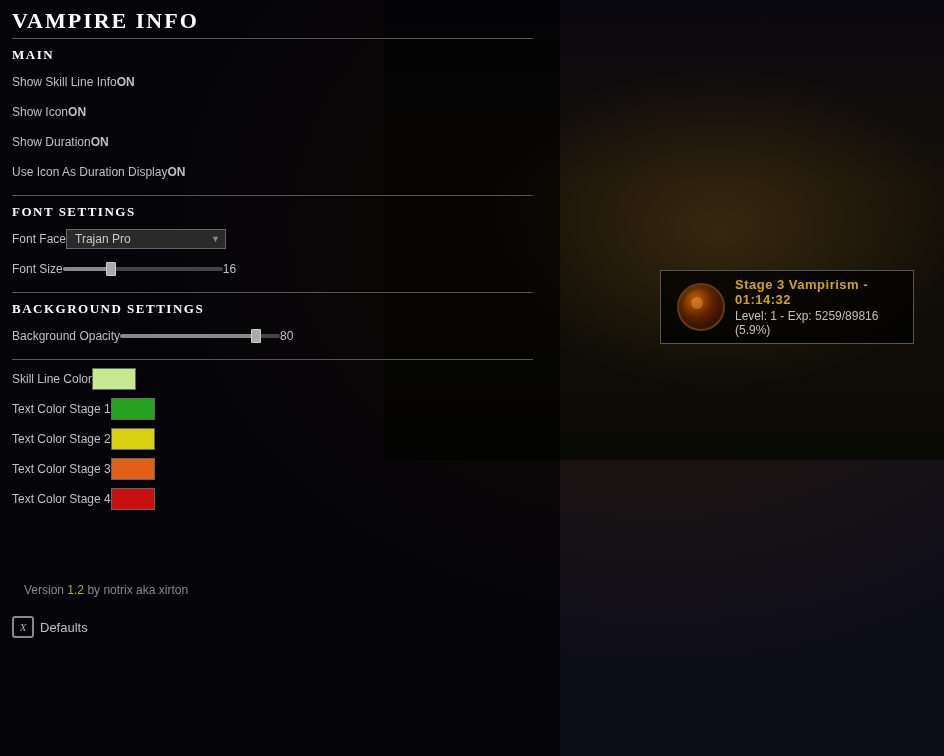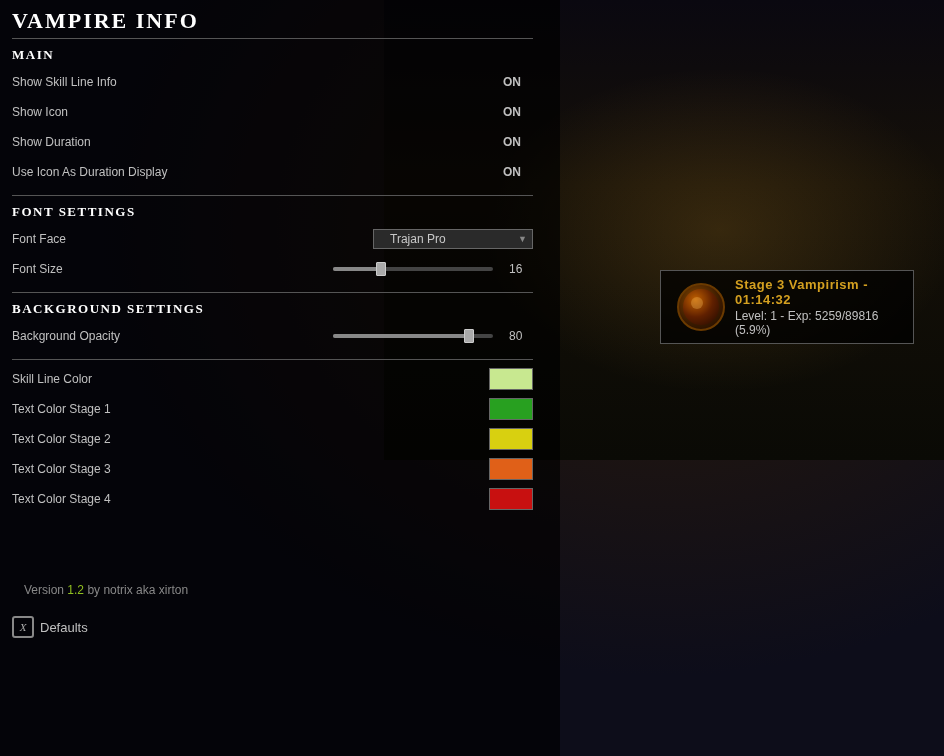--- a/index.html
+++ b/index.html
@@ -79,21 +79,20 @@
       color: #ffffff;
       letter-spacing: 1.5px;
       text-transform: uppercase;
       margin-bottom: 8px;
       font-family: 'Palatino Linotype', Georgia, serif;
     }
 
     .setting-row {
       display: flex;
       align-items: center;
-      justify-content: space-between;
       margin-bottom: 8px;
       min-height: 22px;
     }
 
     .setting-label {
       font-size: 12px;
       color: #c0c0c0;
     }
 
     .toggle-on {
@@ -103,21 +102,21 @@
       min-width: 30px;
       text-align: left;
     }
 
     
     .font-select {
       background: #2a2a2a;
       border: 1px solid #666;
       color: #c8c8c8;
       font-size: 12px;
-      padding: 2px 20px 2px 16px;
+      padding: 2px 20px 2px 8px;
       appearance: none;
       cursor: pointer;
       width: 160px;
       position: relative;
     }
 
     .select-wrapper {
       position: relative;
       display: inline-block;
     }
@@ -130,21 +129,21 @@
       transform: translateY(-50%);
       font-size: 9px;
       color: #888;
       pointer-events: none;
     }
 
     
     .slider-container {
       display: flex;
       align-items: center;
-      gap: 16px;
+      gap: 0;
     }
 
     .slider-track {
       width: 160px;
       height: 4px;
       background: #444;
       border-radius: 2px;
       position: relative;
     }
 

